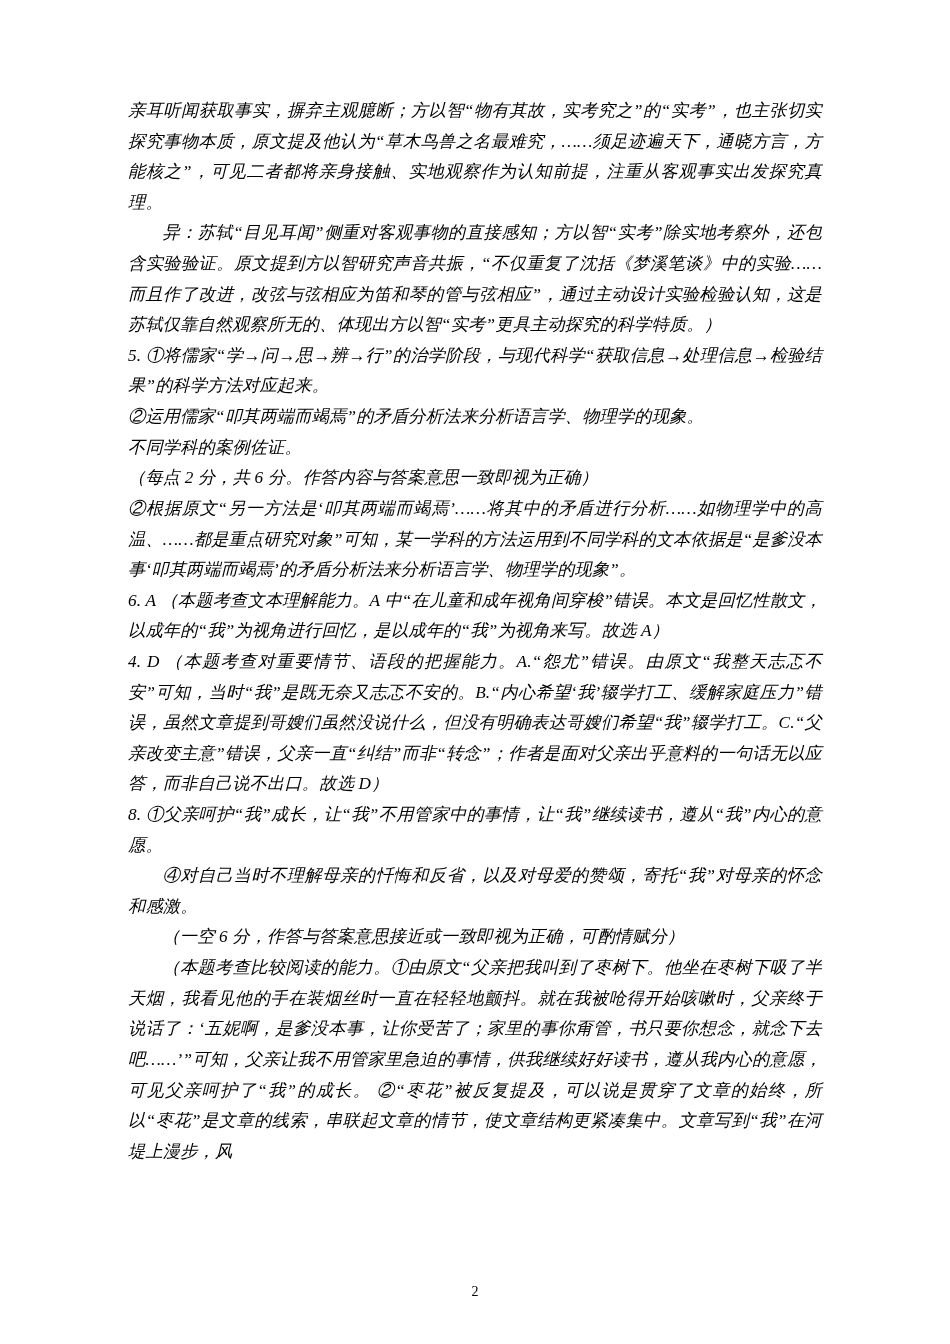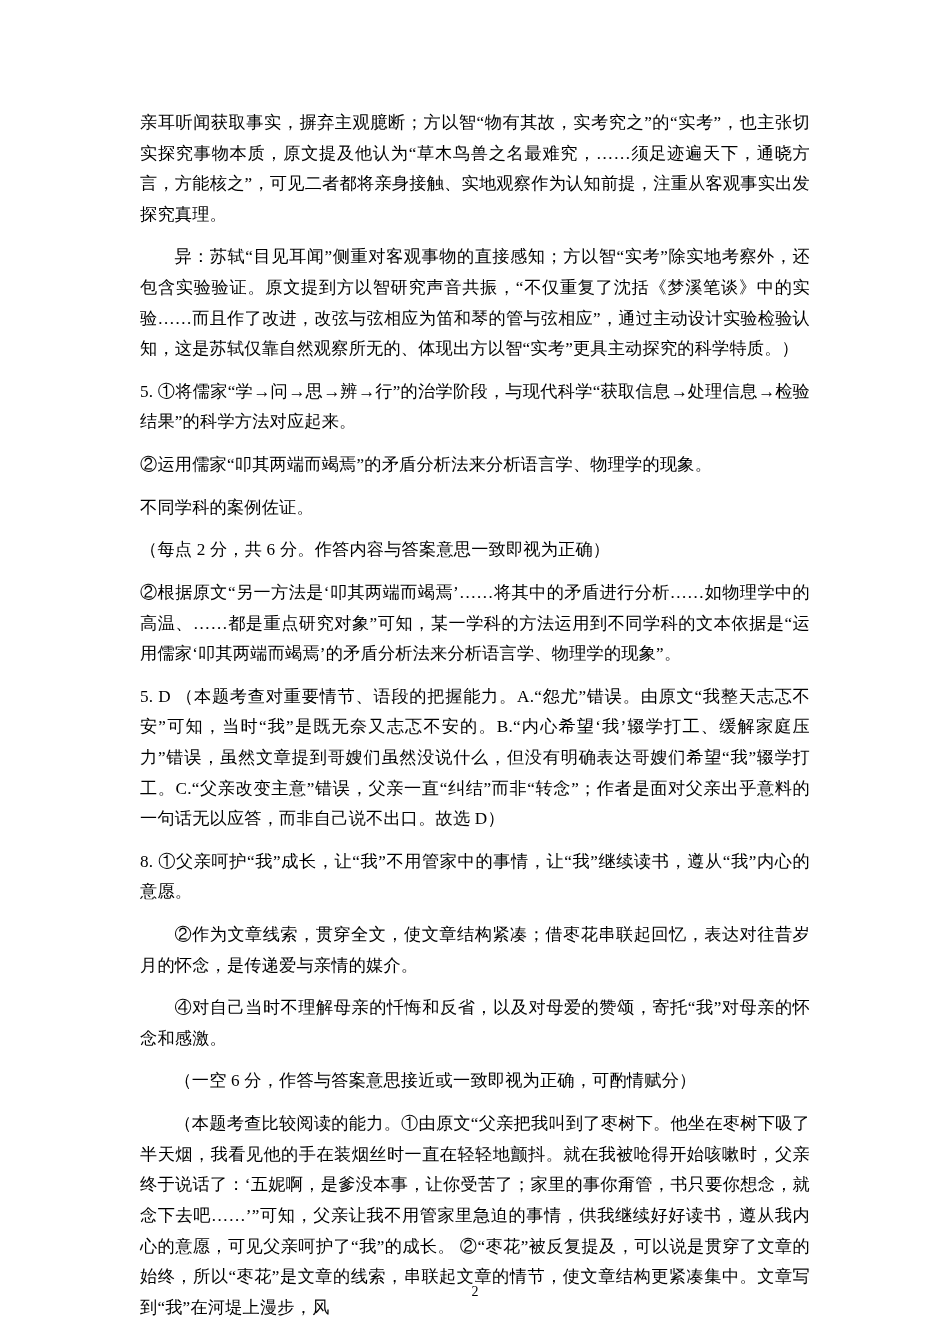--- a/index.html
+++ b/index.html
@@ -22,22 +22,23 @@
     background: #ffffff;
   }
   .doc-body {
     font-size: 17.2px;
     line-height: 1.78;
     text-align: justify;
     text-justify: inter-ideograph;
     letter-spacing: 0.2px;
   }
   p {
-    margin: 12px;
+    margin: 0;
     padding: 0;
+    font-style: italic;
   }
   .indent2 {
     text-indent: 2em;
   }
   .noindent {
     text-indent: 0;
   }
   .page-number {
     position: absolute;
     left: 0;
@@ -52,22 +53,22 @@
 <body>
 
 <div class="page">
   <div class="doc-body">
     <p class="noindent">亲耳听闻获取事实，摒弃主观臆断；方以智“物有其故，实考究之”的“实考”，也主张切实探究事物本质，原文提及他认为“草木鸟兽之名最难究，……须足迹遍天下，通晓方言，方能核之”，可见二者都将亲身接触、实地观察作为认知前提，注重从客观事实出发探究真理。</p>
     <p class="indent2">异：苏轼“目见耳闻”侧重对客观事物的直接感知；方以智“实考”除实地考察外，还包含实验验证。原文提到方以智研究声音共振，“不仅重复了沈括《梦溪笔谈》中的实验……而且作了改进，改弦与弦相应为笛和琴的管与弦相应”，通过主动设计实验检验认知，这是苏轼仅靠自然观察所无的、体现出方以智“实考”更具主动探究的科学特质。）</p>
     <p class="noindent">5. ①将儒家“学→问→思→辨→行”的治学阶段，与现代科学“获取信息→处理信息→检验结果”的科学方法对应起来。</p>
     <p class="noindent">②运用儒家“叩其两端而竭焉”的矛盾分析法来分析语言学、物理学的现象。</p>
     <p class="noindent">不同学科的案例佐证。</p>
     <p class="noindent">（每点 2 分，共 6 分。作答内容与答案意思一致即视为正确）</p>
-    <p class="noindent">②根据原文“另一方法是‘叩其两端而竭焉’……将其中的矛盾进行分析……如物理学中的高温、……都是重点研究对象”可知，某一学科的方法运用到不同学科的文本依据是“运用儒家‘叩其两端而竭焉’的矛盾分析法来分析语言学、物理学的现象”。</p>
-    <p class="noindent">5. D  （本题考查对重要情节、语段的把握能力。A.“怨尤”错误。由原文“我整天志忑不安”可知，当时“我”是既无奈又志忑不安的。B.“内心希望‘我’辍学打工、缓解家庭压力”错误，虽然文章提到哥嫂们虽然没说什么，但没有明确表达哥嫂们希望“我”辍学打工。C.“父亲改变主意”错误，父亲一直“纠结”而非“转念”；作者是面对父亲出乎意料的一句话无以应答，而非自己说不出口。故选 D）</p>
+    <p class="noindent">②根据原文“另一方法是‘叩其两端而竭焉’……将其中的矛盾进行分析……如物理学中的高温、……都是重点研究对象”可知，某一学科的方法运用到不同学科的文本依据是“是爹没本事‘叩其两端而竭焉’的矛盾分析法来分析语言学、物理学的现象”。</p>
+    <p class="noindent">6. A  （本题考查文本理解能力。A 中“在儿童和成年视角间穿梭”错误。本文是回忆性散文，以成年的“我”为视角进行回忆，是以成年的“我”为视角来写。故选 A）</p>
+    <p class="noindent">4. D  （本题考查对重要情节、语段的把握能力。A.“怨尤”错误。由原文“我整天志忑不安”可知，当时“我”是既无奈又志忑不安的。B.“内心希望‘我’辍学打工、缓解家庭压力”错误，虽然文章提到哥嫂们虽然没说什么，但没有明确表达哥嫂们希望“我”辍学打工。C.“父亲改变主意”错误，父亲一直“纠结”而非“转念”；作者是面对父亲出乎意料的一句话无以应答，而非自己说不出口。故选 D）</p>
     <p class="noindent">8. ①父亲呵护“我”成长，让“我”不用管家中的事情，让“我”继续读书，遵从“我”内心的意愿。</p>
-    <p class="indent2">②作为文章线索，贯穿全文，使文章结构紧凑；借枣花串联起回忆，表达对往昔岁月的怀念，是传递爱与亲情的媒介。</p>
     <p class="indent2">④对自己当时不理解母亲的忏悔和反省，以及对母爱的赞颂，寄托“我”对母亲的怀念和感激。</p>
     <p class="indent2">（一空 6 分，作答与答案意思接近或一致即视为正确，可酌情赋分）</p>
     <p class="indent2">（本题考查比较阅读的能力。①由原文“父亲把我叫到了枣树下。他坐在枣树下吸了半天烟，我看见他的手在装烟丝时一直在轻轻地颤抖。就在我被呛得开始咳嗽时，父亲终于说话了：‘五妮啊，是爹没本事，让你受苦了；家里的事你甭管，书只要你想念，就念下去吧……’”可知，父亲让我不用管家里急迫的事情，供我继续好好读书，遵从我内心的意愿，可见父亲呵护了“我”的成长。 ②“枣花”被反复提及，可以说是贯穿了文章的始终，所以“枣花”是文章的线索，串联起文章的情节，使文章结构更紧凑集中。文章写到“我”在河堤上漫步，风</p>
   </div>
   <div class="page-number">2</div>
 </div>
 
 </body></html>

